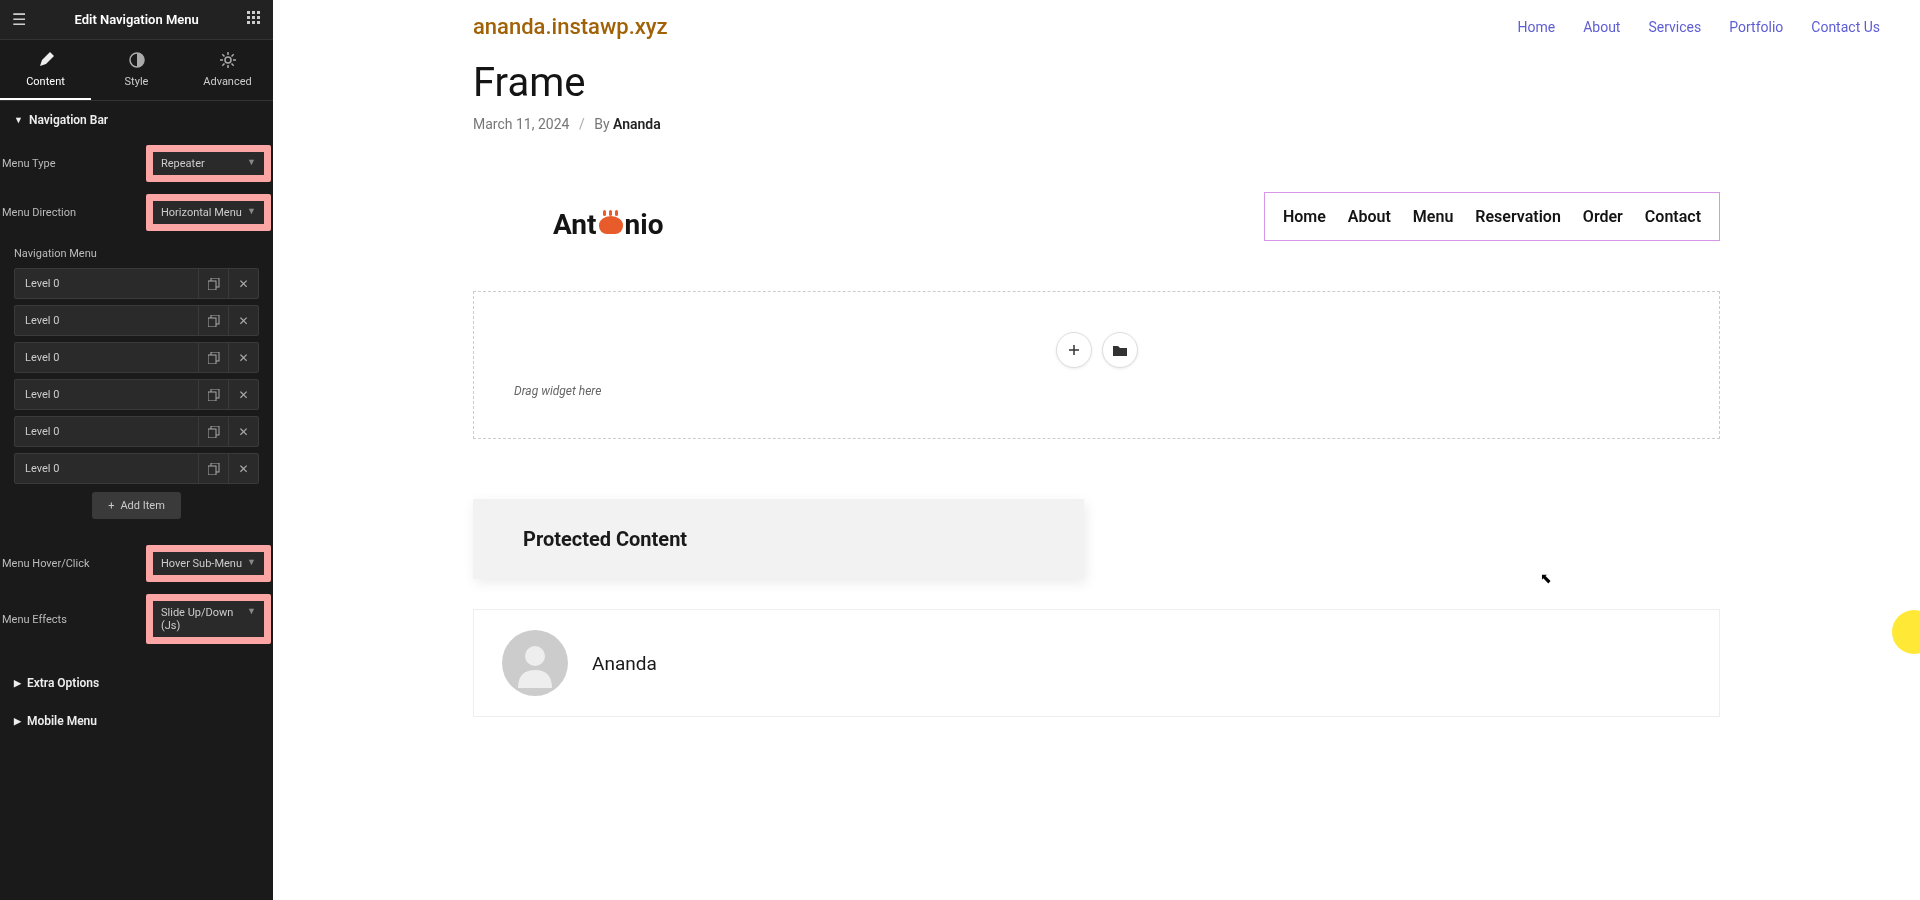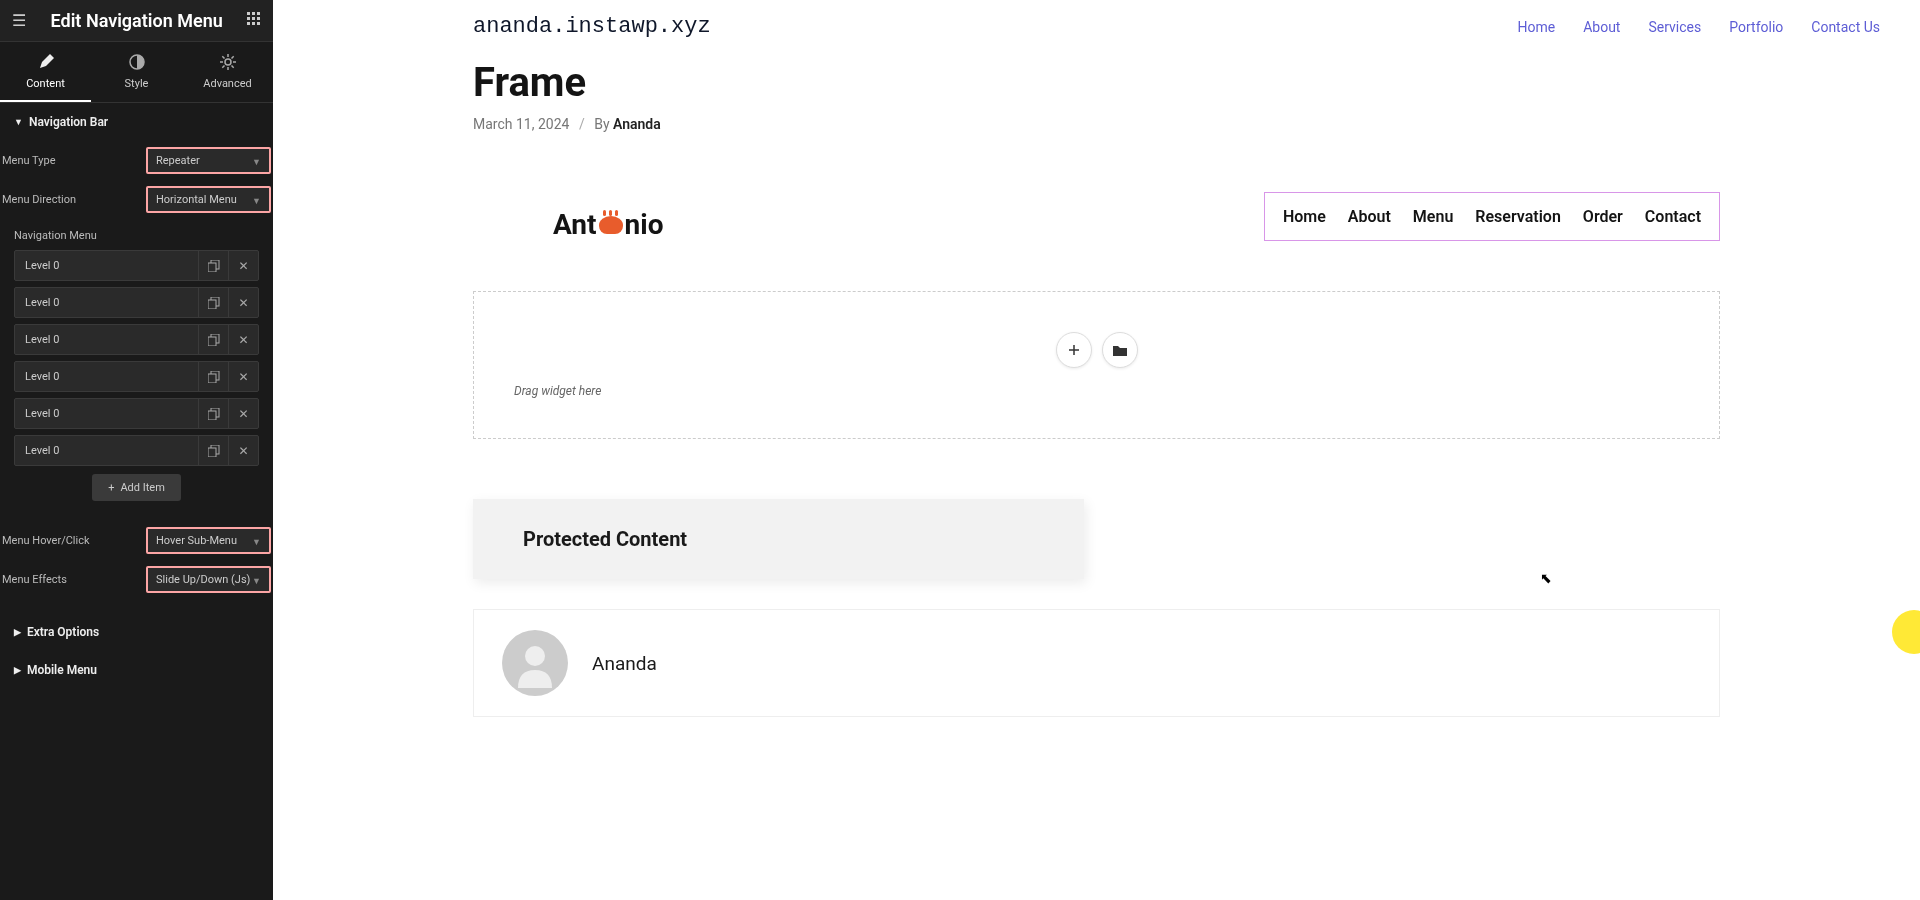--- a/index.html
+++ b/index.html
@@ -1,57 +1,57 @@
 <!DOCTYPE html>
 <html><head>
   <meta charset="utf-8">
   <style>
     * { margin: 0; padding: 0; box-sizing: border-box; font-family: -apple-system, BlinkMacSystemFont, 'Segoe UI', Roboto, sans-serif; }
     body { display: flex; height: 100vh; overflow: hidden; }
     
     
     .sidebar { width: 273px; background: #1a1a1a; color: #ccc; display: flex; flex-direction: column; font-size: 12px; }
     .sidebar-header { background: #222; padding: 10px 12px; display: flex; align-items: center; justify-content: space-between; border-bottom: 1px solid #333; }
-    .sidebar-header h1 { font-size: 18px; font-weight: 600; color: #fff; }
+    .sidebar-header h1 { font-size: 13px; font-weight: 600; color: #fff; }
     .hamburger, .apps-icon { color: #ccc; cursor: pointer; font-size: 16px; }
     
     .tabs { display: flex; border-bottom: 1px solid #333; }
     .tab { flex: 1; text-align: center; padding: 12px 8px 10px; cursor: pointer; border-bottom: 2px solid transparent; }
     .tab.active { border-bottom-color: #fff; color: #fff; }
     .tab-icon { display: block; margin: 0 auto 6px; }
     .tab-label { font-size: 11px; }
     
     .panel-body { flex: 1; overflow-y: auto; padding: 0 0 20px; }
     .section-header { padding: 12px 14px; font-size: 12px; font-weight: 600; color: #eee; cursor: pointer; display: flex; align-items: center; gap: 6px; }
     .caret { font-size: 9px; }
     
     .control-row { display: flex; align-items: center; justify-content: space-between; padding: 6px 2px; }
     .control-label { font-size: 11px; color: #bbb; }
-    .select { background: #2a2a2a; border: 2px solid #fca5a5; color: #ccc; padding: 5px 8px; font-size: 11px; width: 125px; display: flex; align-items: flex-end; justify-content: space-between; cursor: pointer; border-radius: 2px; }
+    .select { background: #2a2a2a; border: 7px solid #fca5a5; color: #ccc; padding: 5px 8px; font-size: 11px; width: 125px; display: flex; align-items: flex-start; justify-content: space-between; cursor: pointer; border-radius: 2px; }
     .select-caret { font-size: 9px; color: #888; }
     
     .repeater-list { padding: 6px 14px; }
     .repeater-label { font-size: 11px; color: #bbb; padding: 4px 0 8px; }
     .repeater-item { display: flex; background: #2a2a2a; border: 1px solid #3a3a3a; margin-bottom: 6px; border-radius: 2px; }
     .repeater-title { flex: 1; padding: 8px 10px; font-size: 11px; cursor: pointer; }
     .repeater-btn { width: 30px; display: flex; align-items: center; justify-content: center; border-left: 1px solid #3a3a3a; cursor: pointer; color: #aaa; }
     
     .add-item-btn { display: flex; align-items: center; justify-content: center; gap: 6px; background: #3a3a3a; margin: 8px auto 14px; padding: 7px 16px; border-radius: 3px; cursor: pointer; font-size: 11px; width: fit-content; }
     
     .collapse-handle { position: absolute; left: 273px; top: 380px; width: 12px; height: 30px; background: #2a2a2a; cursor: pointer; display: flex; align-items: center; justify-content: center; color: #888; font-size: 9px; }
     
     
     .canvas { flex: 1; background: #fff; overflow-y: auto; position: relative; }
     .top-nav { display: flex; align-items: center; justify-content: space-between; padding: 14px 40px 10px 200px; }
-    .site-name { color: #0f172a; font-size: 22px; font-weight: 500; font-family: Liberation Mono, monospace; }
+    .site-name { color: #a16207; font-size: 22px; font-weight: 500; }
     .top-links { display: flex; gap: 28px; }
     .top-links a { color: #5d5dd5; text-decoration: none; font-size: 14px; }
     
     .content { padding: 10px 200px 40px; }
-    .page-title { font-size: 40px; font-weight: 700; color: #141414; margin-bottom: 10px; }
+    .page-title { font-size: 40px; font-weight: 400; color: #141414; margin-bottom: 10px; }
     .meta { color: #777; font-size: 14px; margin-bottom: 50px; }
     .meta .author { color: #222; font-weight: 600; }
     .meta .sep { margin: 0 6px; color: #aaa; }
     
     .widget-header { display: flex; align-items: flex-end; justify-content: space-between; padding: 10px 0 30px; }
     .logo { font-size: 28px; font-weight: 700; color: #141414; font-family: Georgia, serif; display: flex; align-items: center; margin-left: 80px;}
     .logo-icon { width: 24px; height: 18px; background: #e85c2c; border-radius: 50% 50% 8px 8px; margin: 0 2px; position: relative; }
     .logo-icon::before { content: ''; position: absolute; top: -6px; left: 4px; width: 3px; height: 6px; background: #e85c2c; border-radius: 2px; box-shadow: 6px 0 #e85c2c, 12px 0 #e85c2c; }
     .header-nav { border: 1px solid #d896e8; padding: 14px 18px; display: flex; gap: 22px; }
     .header-nav a { color: #141414; text-decoration: none; font-weight: 600; font-size: 16px; }

